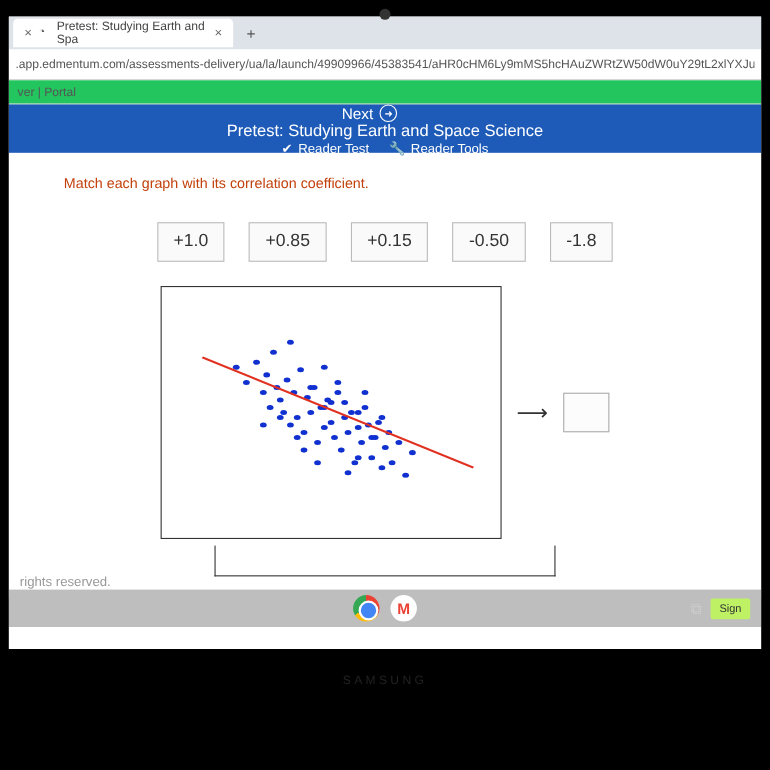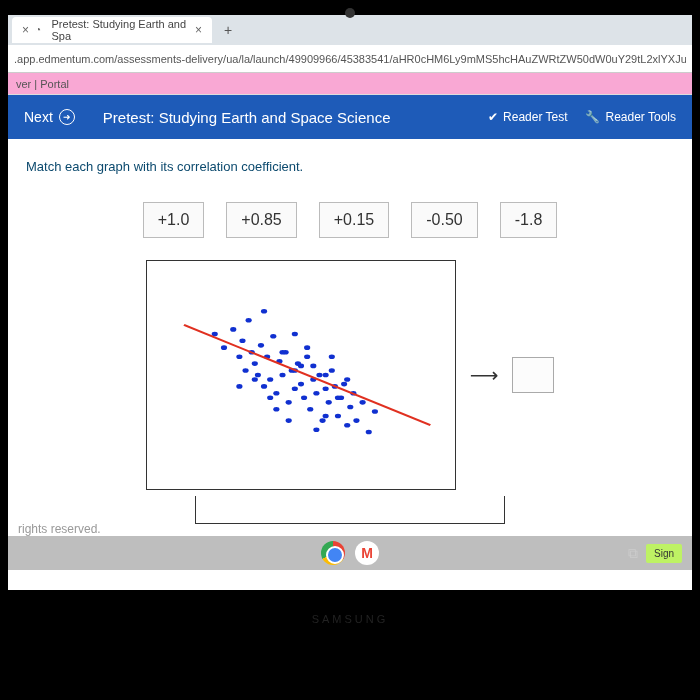--- a/index.html
+++ b/index.html
@@ -66,36 +66,37 @@
       align-items: center;
       padding: 0 6px;
     }
     .url-text {
       font-size: 11px;
       color: #555;
       white-space: nowrap;
       overflow: hidden;
     }
     .bookmark-bar {
-      background: #f9a8d4;
+      background: #22c55e;
       height: 22px;
       border-bottom: 1px solid #ddd;
       display: flex;
       align-items: center;
       padding: 0 8px;
       font-size: 11px;
       color: #555;
     }
     .app-header {
       background: #1e5bb8;
       height: 44px;
       display: flex;
       align-items: center;
       padding: 0 16px;
       color: #fff;
+      flex-direction: column;
     }
     .next-btn {
       font-size: 14px;
       display: flex;
       align-items: center;
       gap: 6px;
       margin-right: 28px;
       cursor: pointer;
     }
     .next-arrow {
@@ -109,22 +110,23 @@
     }
     .header-title { font-size: 15px; flex: 1; }
     .header-right { display: flex; gap: 18px; font-size: 12px; }
     .header-action { display: flex; align-items: center; gap: 5px; cursor: pointer; }
     .content {
       background: #fff;
       padding: 20px 18px;
     }
     .question-text {
       font-size: 13px;
-      color: #0c4a6e;
+      color: #c2410c;
       margin-bottom: 28px;
+      margin-left: 32px;
     }
     .options-row {
       display: flex;
       gap: 22px;
       justify-content: center;
       margin-bottom: 22px;
     }
     .option-tile {
       border: 1px solid #bbb;
       background: #fafafa;

